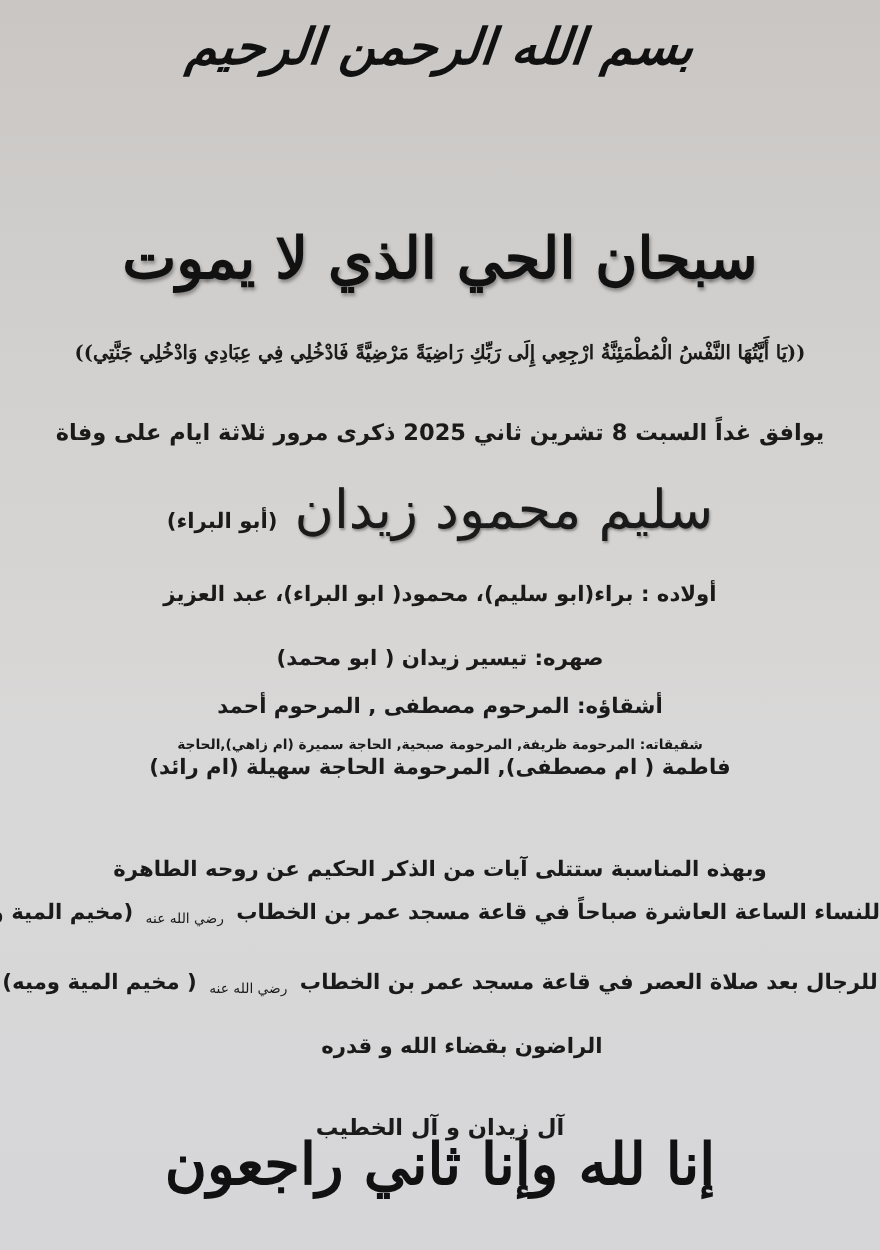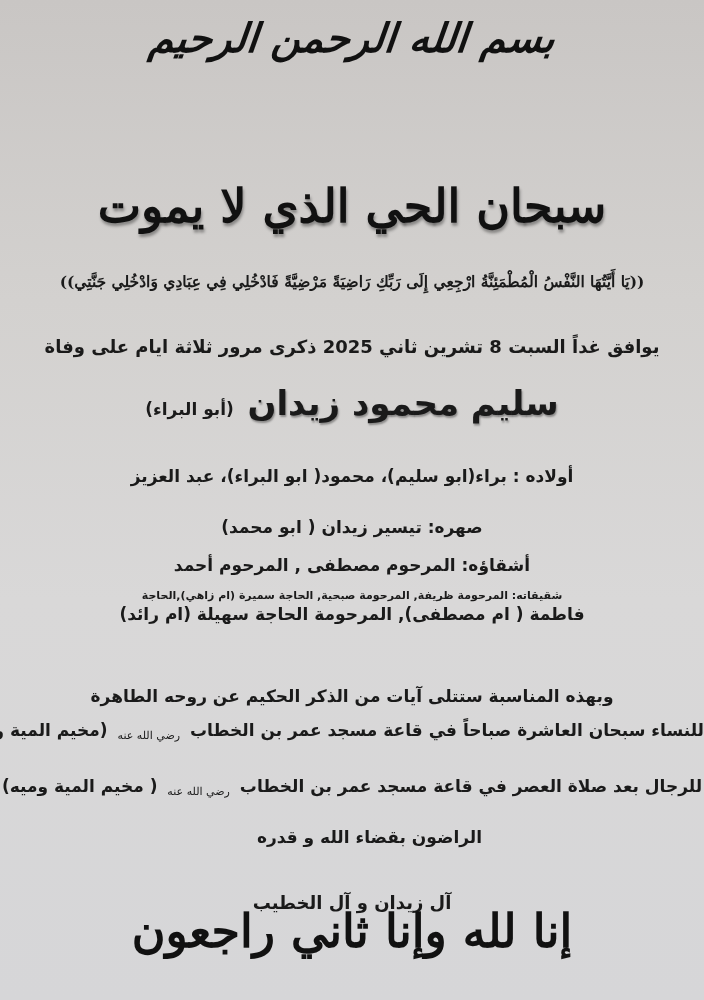--- a/index.html
+++ b/index.html
@@ -53,22 +53,22 @@
       font-weight: bold;
     }
     .announce {
       top: 336px;
       font-size: 18px;
     }
     .name-row {
       top: 383px;
     }
     .name-main {
-      font-size: 34px;
-      font-weight: bold;
+      font-size: 43px;
+      font-weight: normal;
       text-shadow: 1px 2px 2px rgba(0,0,0,0.35);
     }
     .name-kunya {
       font-size: 17px;
       font-weight: bold;
       margin-right: 8px;
     }
     .sons { top: 466px; font-size: 17px; }
     .inlaw { top: 517px; font-size: 17px; }
     .brothers { top: 555px; font-size: 17px; }
@@ -114,21 +114,21 @@
 
   <div class="line sons">أولاده : براء(ابو سليم)، محمود( ابو البراء)، عبد العزيز</div>
   <div class="line inlaw">صهره: تيسير زيدان ( ابو محمد)</div>
   <div class="line brothers">أشقاؤه: المرحوم مصطفى , المرحوم أحمد</div>
   <div class="line sisters1">شقيقاته: المرحومة ظريفة, المرحومة صبحية, الحاجة سميرة (ام زاهي),الحاجة</div>
   <div class="line sisters2">فاطمة ( ام مصطفى), المرحومة الحاجة سهيلة (ام رائد)</div>
 
   <div class="line occasion">وبهذه المناسبة ستتلى آيات من الذكر الحكيم عن روحه الطاهرة</div>
 
   <div class="line women">
-    <span>للنساء سبحان العاشرة صباحاً في قاعة مسجد عمر بن الخطاب</span>
+    <span>للنساء الساعة العاشرة صباحاً في قاعة مسجد عمر بن الخطاب</span>
     <span class="honorific">رضي الله عنه</span>
     <span>(مخيم المية وميه)</span>
   </div>
 
   <div class="line men">
     <span>للرجال بعد صلاة العصر في قاعة مسجد عمر بن الخطاب</span>
     <span class="honorific">رضي الله عنه</span>
     <span>( مخيم المية وميه)</span>
   </div>
 

